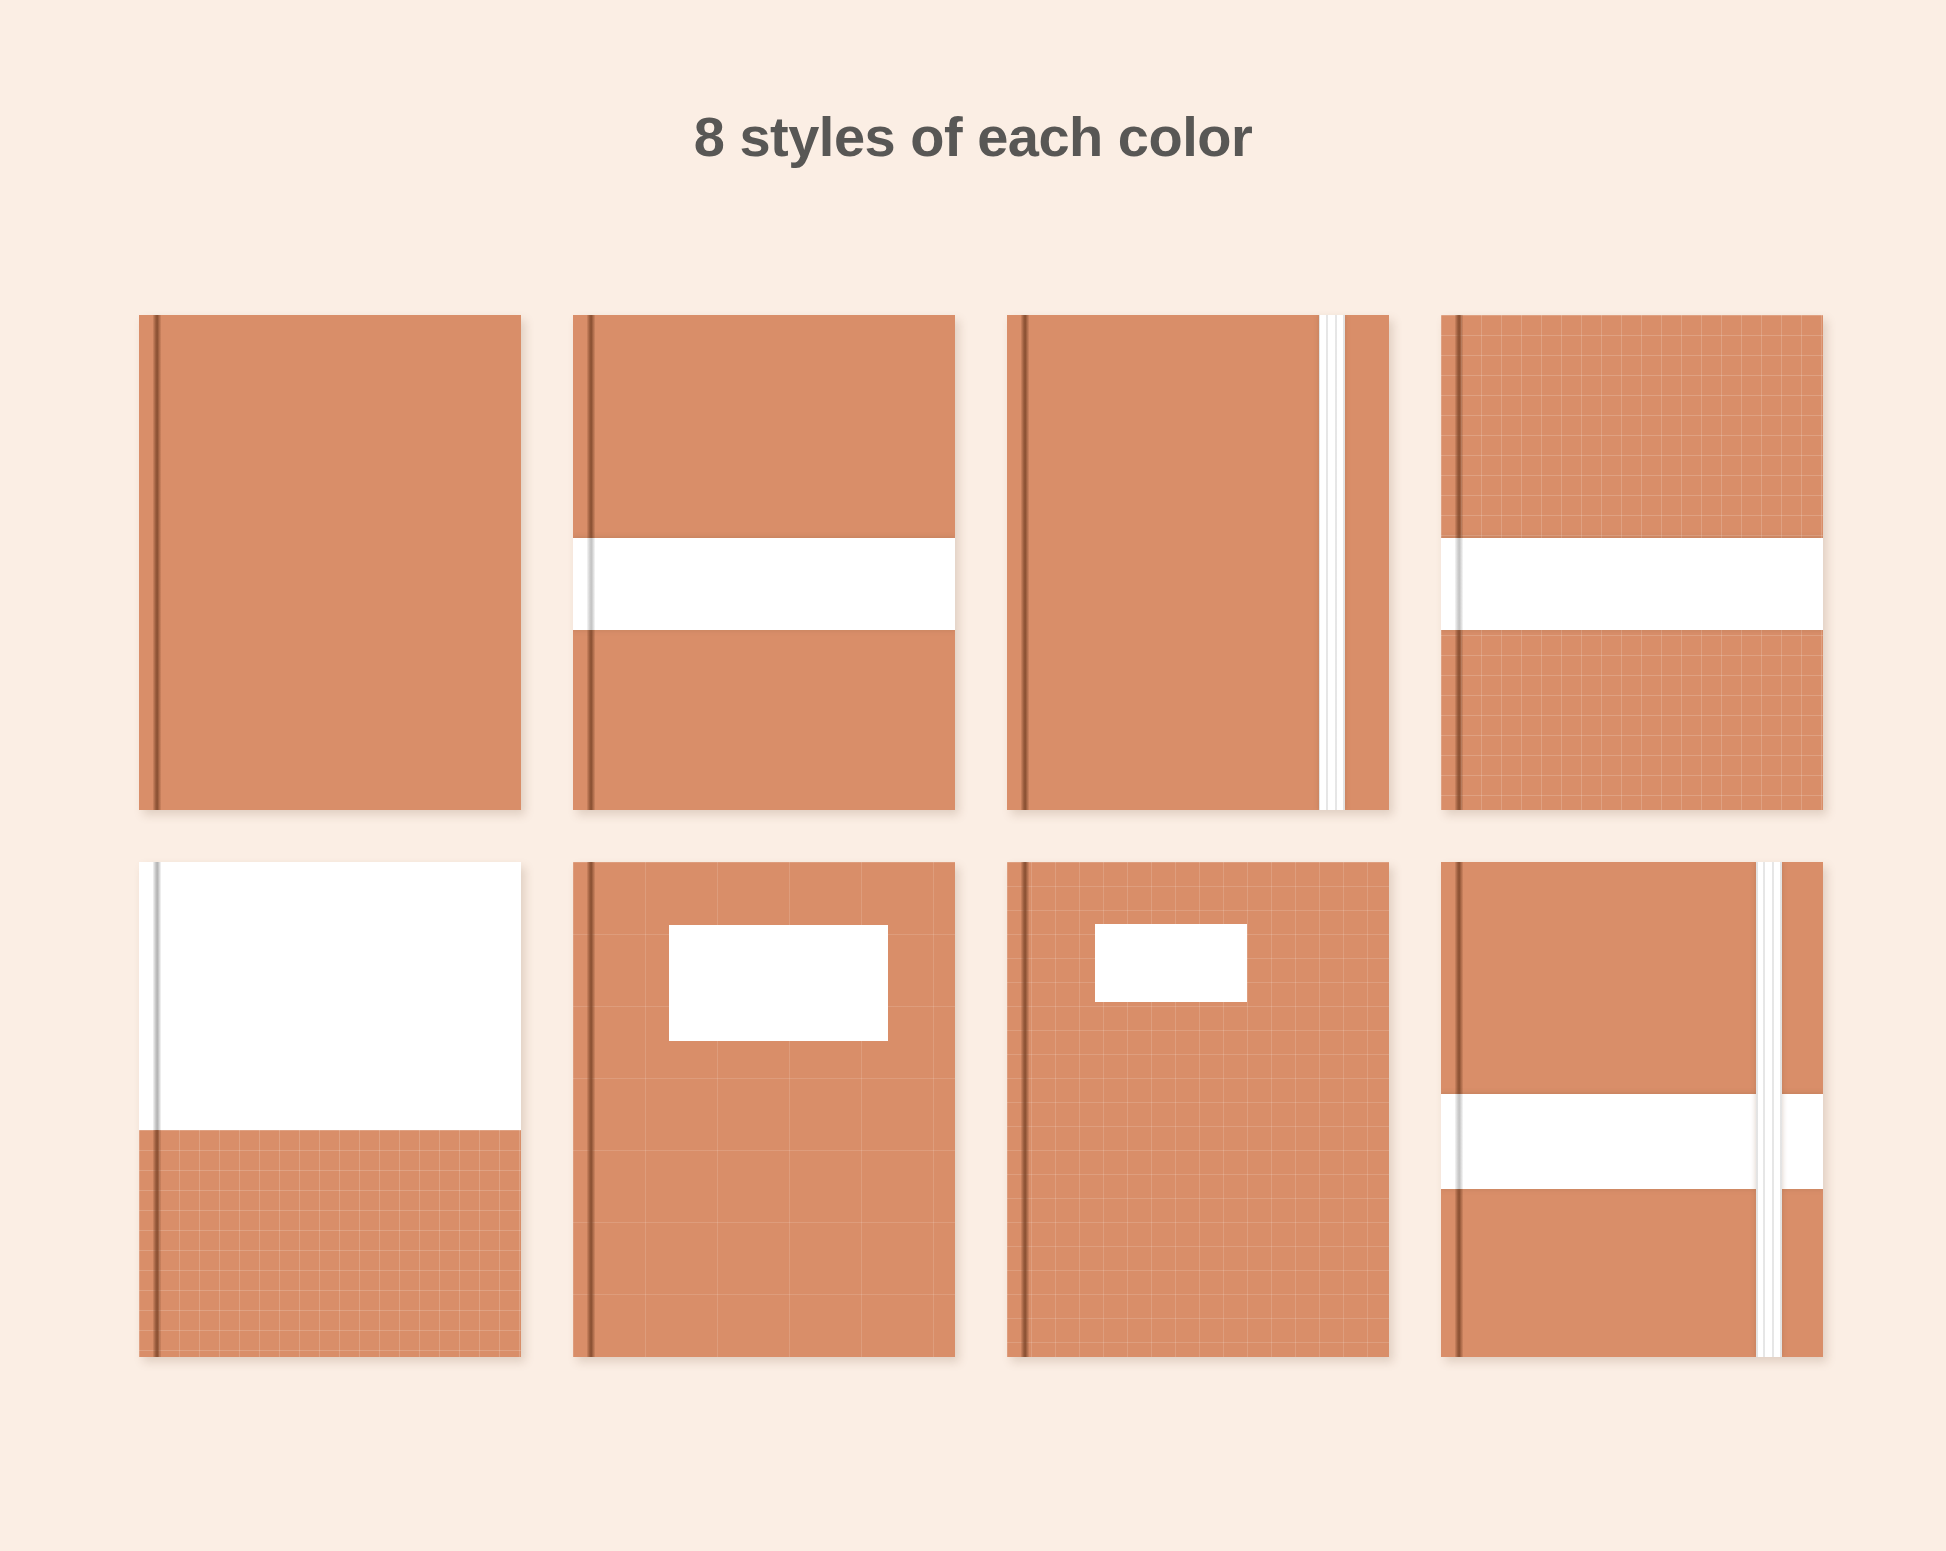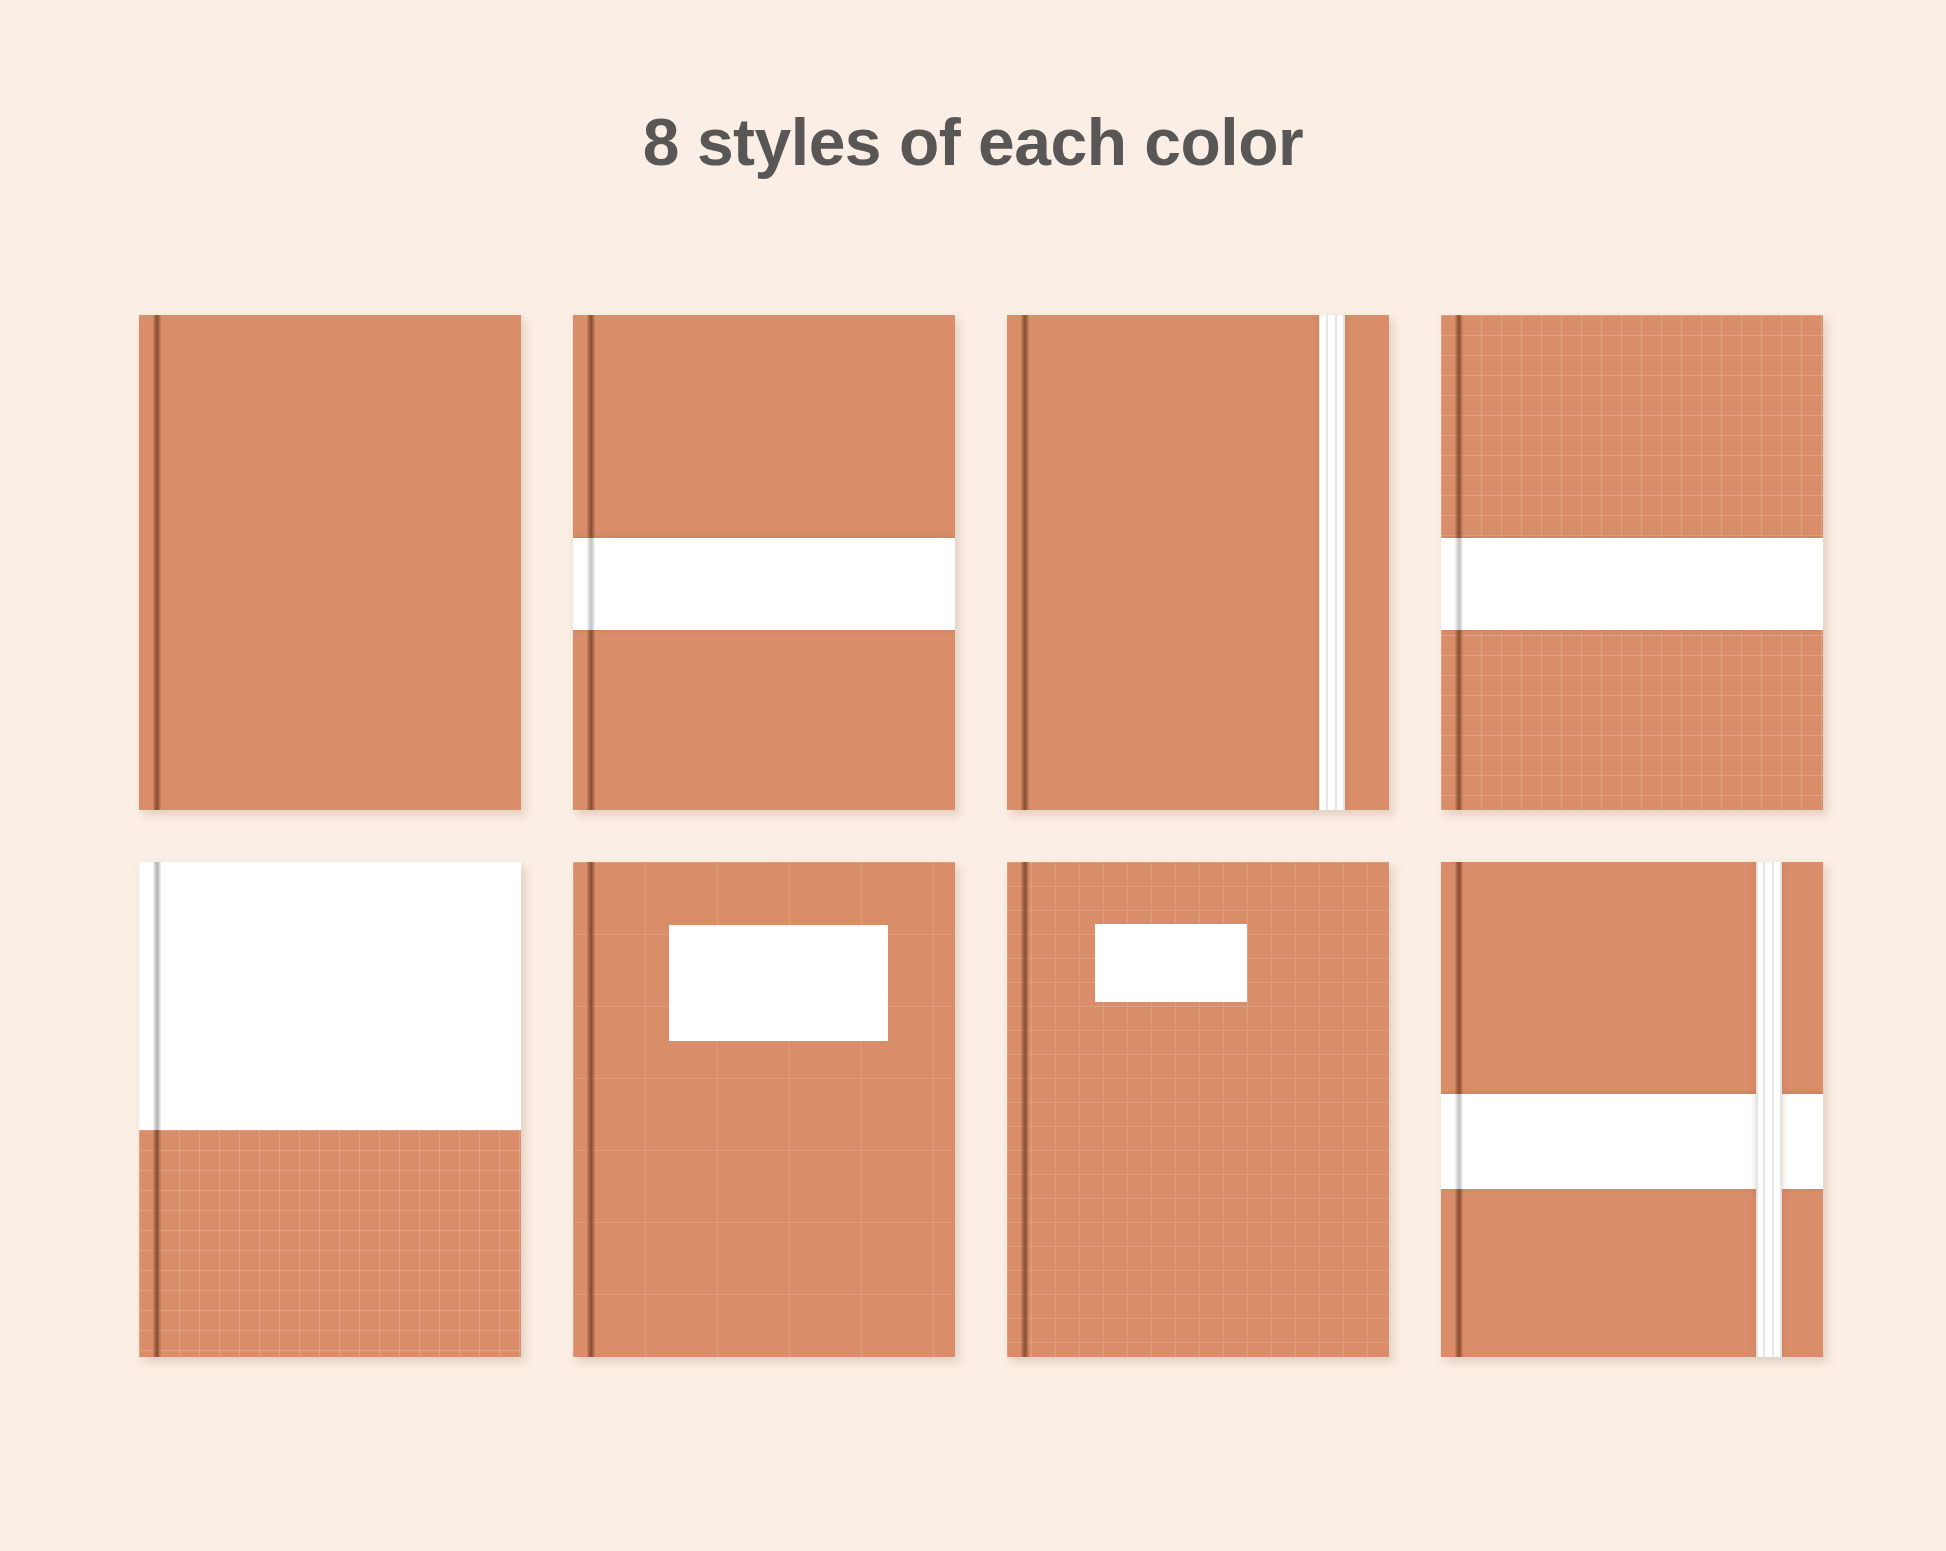--- a/index.html
+++ b/index.html
@@ -15,21 +15,21 @@
     overflow: hidden;
     position: relative;
   }
 
   #page-title {
     position: absolute;
     top: 104px;
     left: 0;
     width: 1946px;
     text-align: center;
-    font-size: 66px;
+    font-size: 56px;
     font-weight: bold;
     letter-spacing: -0.5px;
     color: #585755;
     font-family: "Liberation Sans", sans-serif;
   }
 
   
   #notebook-grid {
     position: absolute;
     left: 139px;

